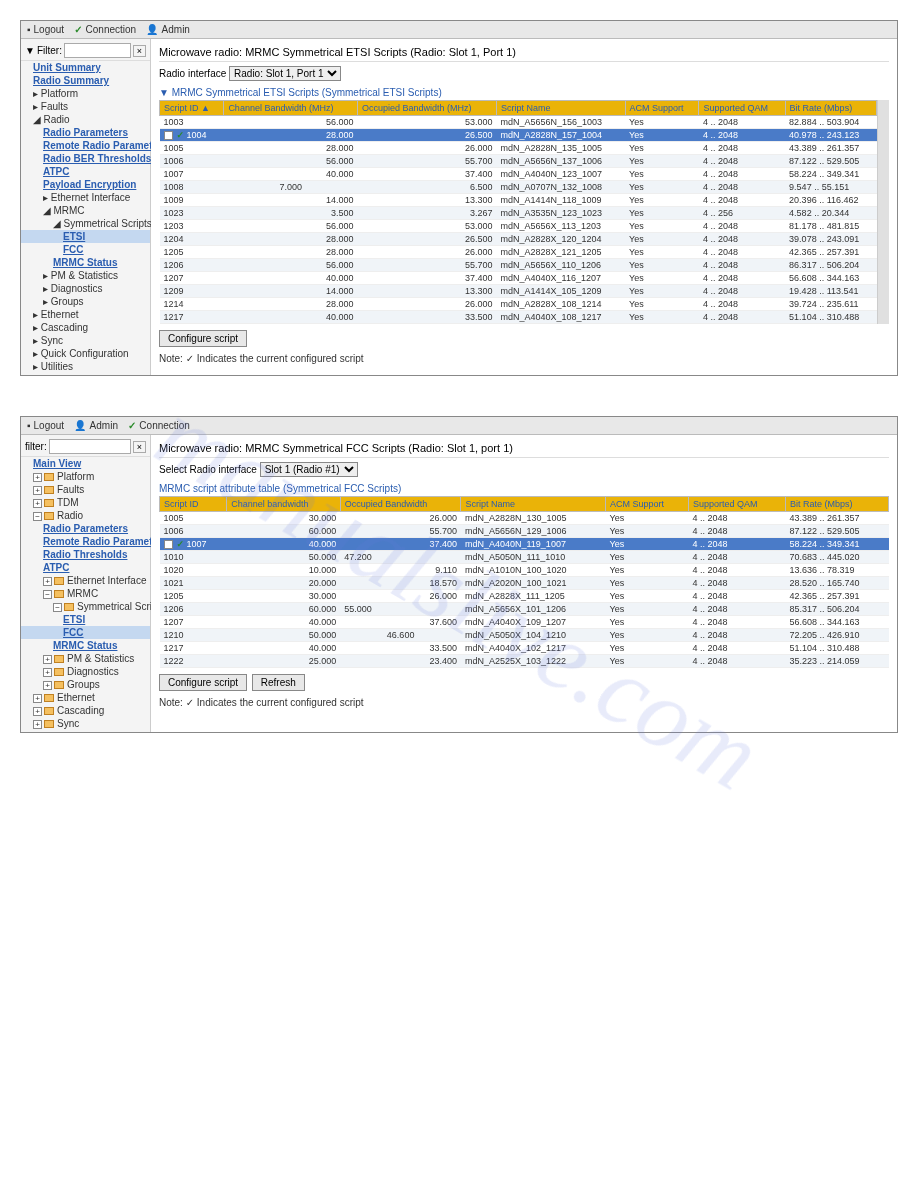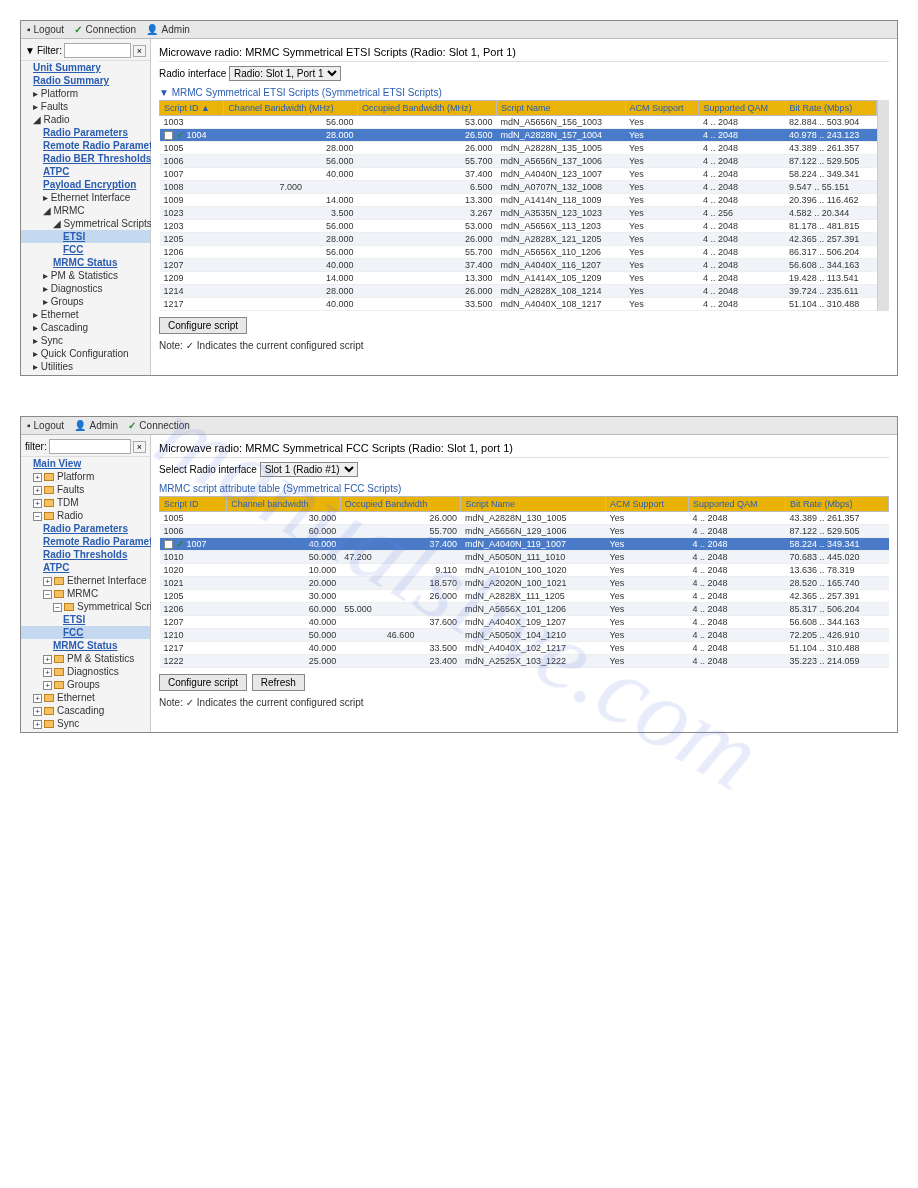--- a/index.html
+++ b/index.html
@@ -180,20 +180,29 @@
               <tr>
                 <td>1203</td>
                 <td style="text-align:right">56.000</td>
                 <td style="text-align:right">53.000</td>
                 <td>mdN_A5656X_113_1203</td>
                 <td>Yes</td>
                 <td>4 .. 2048</td>
                 <td>81.178 .. 481.815</td>
               </tr>
               <tr>
+                <td>1204</td>
+                <td style="text-align:right">28.000</td>
+                <td style="text-align:right">26.500</td>
+                <td>mdN_A2828X_120_1204</td>
+                <td>Yes</td>
+                <td>4 .. 2048</td>
+                <td>39.078 .. 243.091</td>
+              </tr>
+              <tr>
                 <td>1205</td>
                 <td style="text-align:right">28.000</td>
                 <td style="text-align:right">26.000</td>
                 <td>mdN_A2828X_121_1205</td>
                 <td>Yes</td>
                 <td>4 .. 2048</td>
                 <td>42.365 .. 257.391</td>
               </tr>
               <tr>
                 <td>1206</td>

